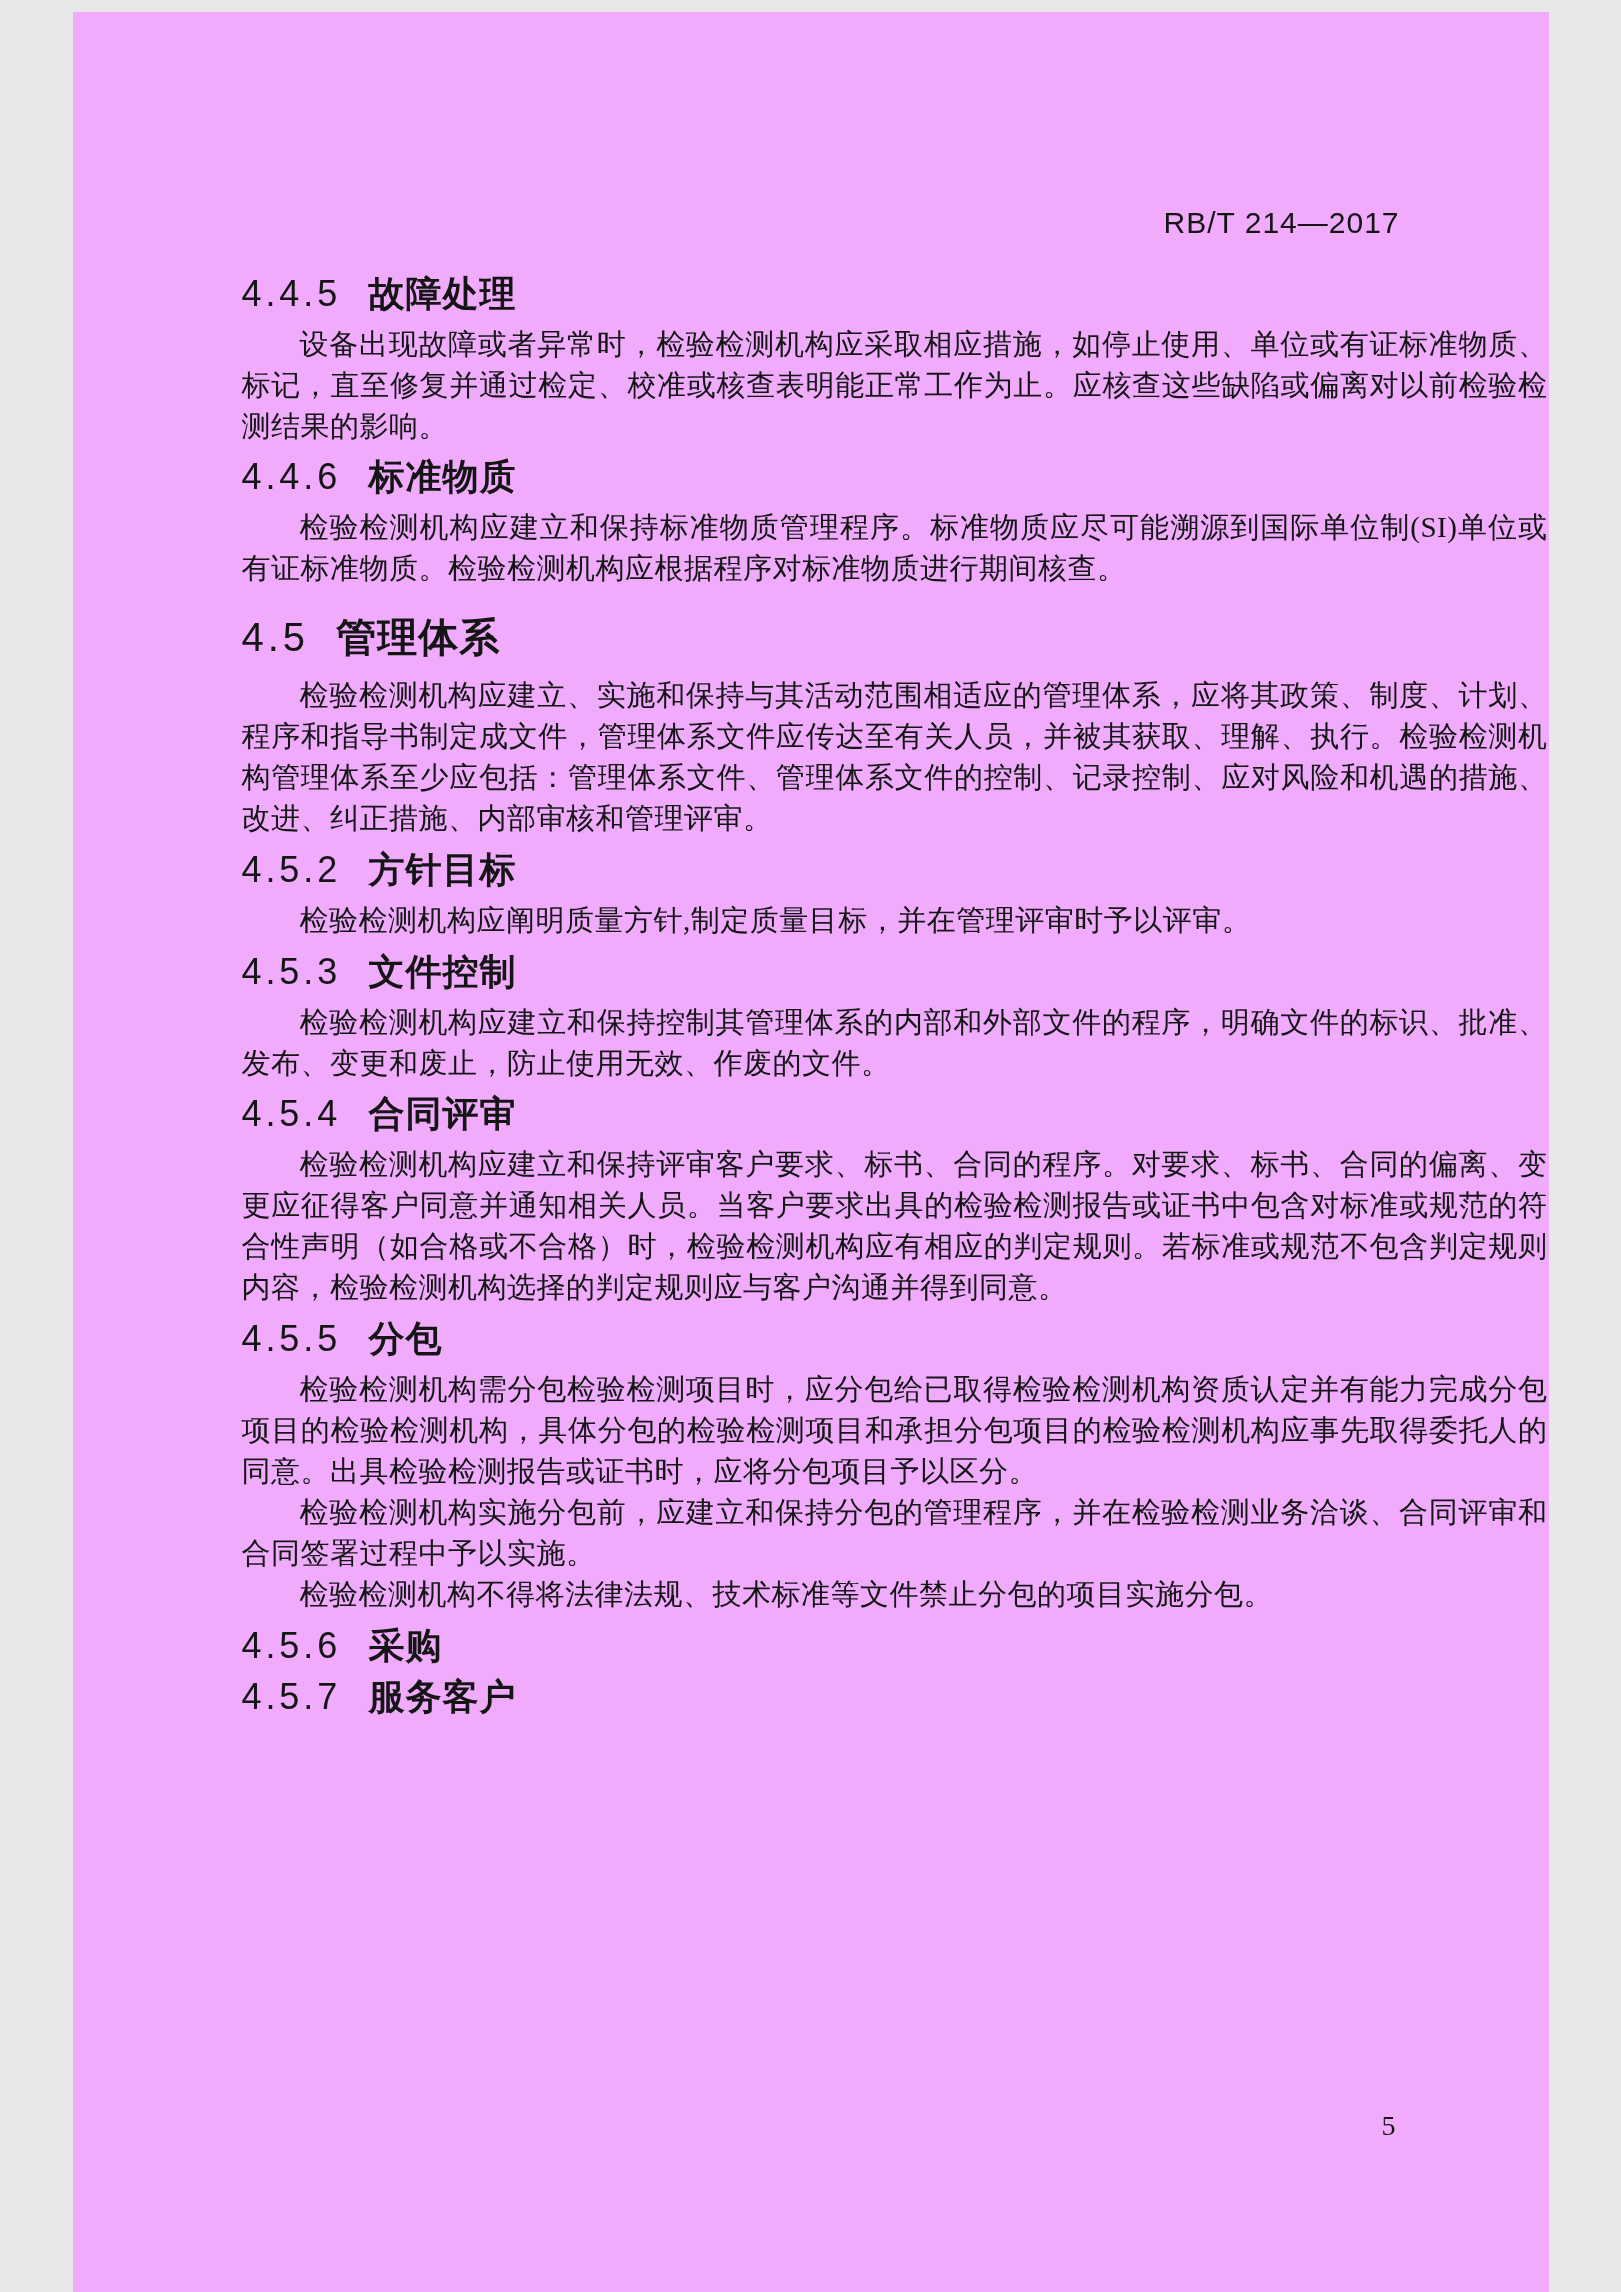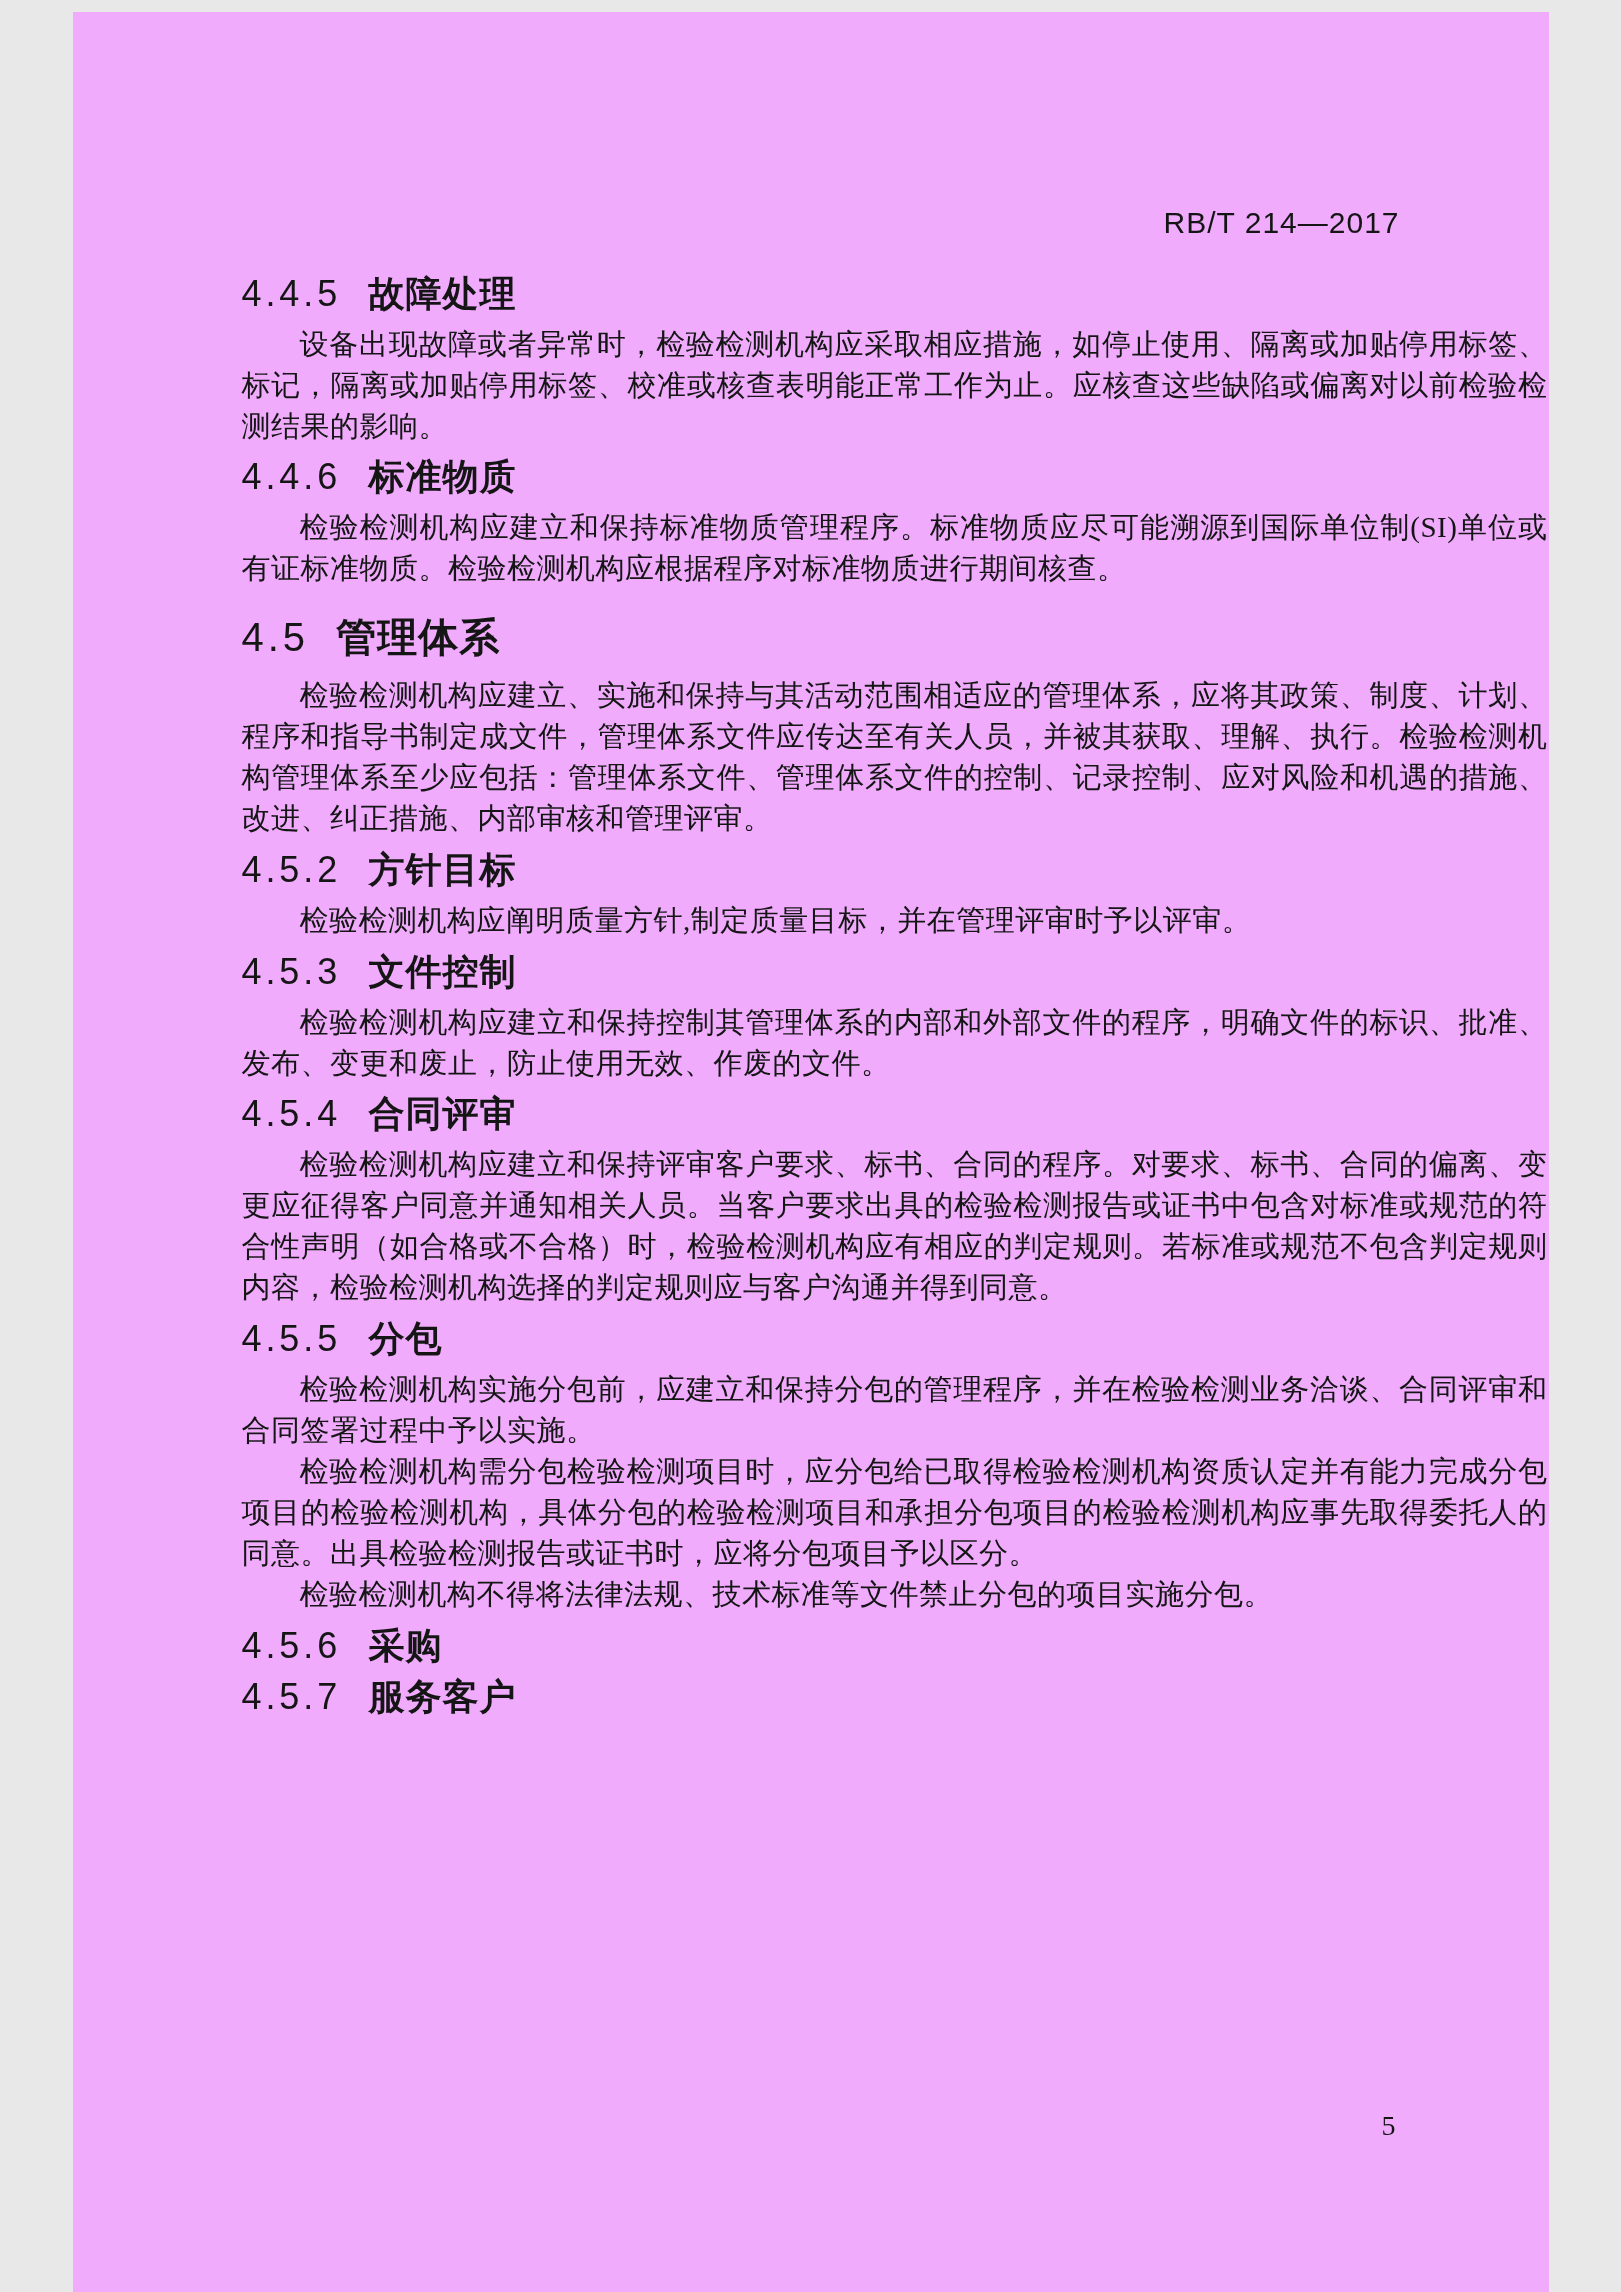--- a/index.html
+++ b/index.html
@@ -82,21 +82,21 @@
   </div>
 
   <div class="content">
 
 
     <div class="heading level3">
       <span class="num">4.4.5</span>
       <span class="title">故障处理</span>
     </div>
 
-    <p class="para">设备出现故障或者异常时，检验检测机构应采取相应措施，如停止使用、隔离或加贴停用标签、标记，隔离或加贴停用标签、校准或核查表明能正常工作为止。应核查这些缺陷或偏离对以前检验检测结果的影响。</p>
+    <p class="para">设备出现故障或者异常时，检验检测机构应采取相应措施，如停止使用、单位或有证标准物质、标记，直至修复并通过检定、校准或核查表明能正常工作为止。应核查这些缺陷或偏离对以前检验检测结果的影响。</p>
 
     <div class="heading level3">
       <span class="num">4.4.6</span>
       <span class="title">标准物质</span>
     </div>
 
     <p class="para">检验检测机构应建立和保持标准物质管理程序。标准物质应尽可能溯源到国际单位制(SI)单位或有证标准物质。检验检测机构应根据程序对标准物质进行期间核查。</p>
 
     <div class="heading level2">
       <span class="num">4.5</span>
@@ -125,22 +125,22 @@
       <span class="title">合同评审</span>
     </div>
 
     <p class="para">检验检测机构应建立和保持评审客户要求、标书、合同的程序。对要求、标书、合同的偏离、变更应征得客户同意并通知相关人员。当客户要求出具的检验检测报告或证书中包含对标准或规范的符合性声明（如合格或不合格）时，检验检测机构应有相应的判定规则。若标准或规范不包含判定规则内容，检验检测机构选择的判定规则应与客户沟通并得到同意。</p>
 
     <div class="heading level3">
       <span class="num">4.5.5</span>
       <span class="title">分包</span>
     </div>
 
+    <p class="para">检验检测机构需分包检验检测项目时，应分包给已取得检验检测机构资质认定并有能力完成分包项目的检验检测机构，具体分包的检验检测项目和承担分包项目的检验检测机构应事先取得委托人的同意。出具检验检测报告或证书时，应将分包项目予以区分。</p>
     <p class="para">检验检测机构实施分包前，应建立和保持分包的管理程序，并在检验检测业务洽谈、合同评审和合同签署过程中予以实施。</p>
-    <p class="para">检验检测机构需分包检验检测项目时，应分包给已取得检验检测机构资质认定并有能力完成分包项目的检验检测机构，具体分包的检验检测项目和承担分包项目的检验检测机构应事先取得委托人的同意。出具检验检测报告或证书时，应将分包项目予以区分。</p>
     <p class="para">检验检测机构不得将法律法规、技术标准等文件禁止分包的项目实施分包。</p>
 
     <div class="heading level3">
       <span class="num">4.5.6</span>
       <span class="title">采购</span>
     </div>
 
 
     <div class="heading level3">
       <span class="num">4.5.7</span>

